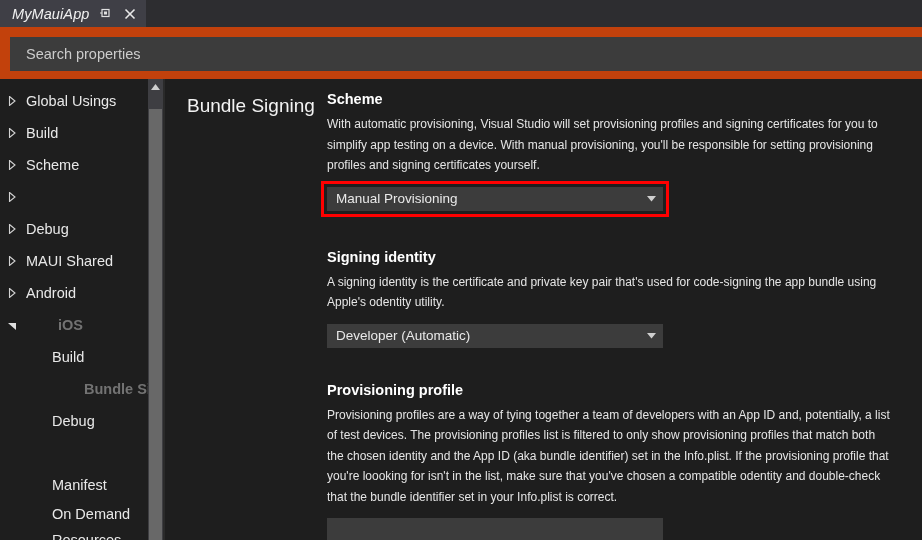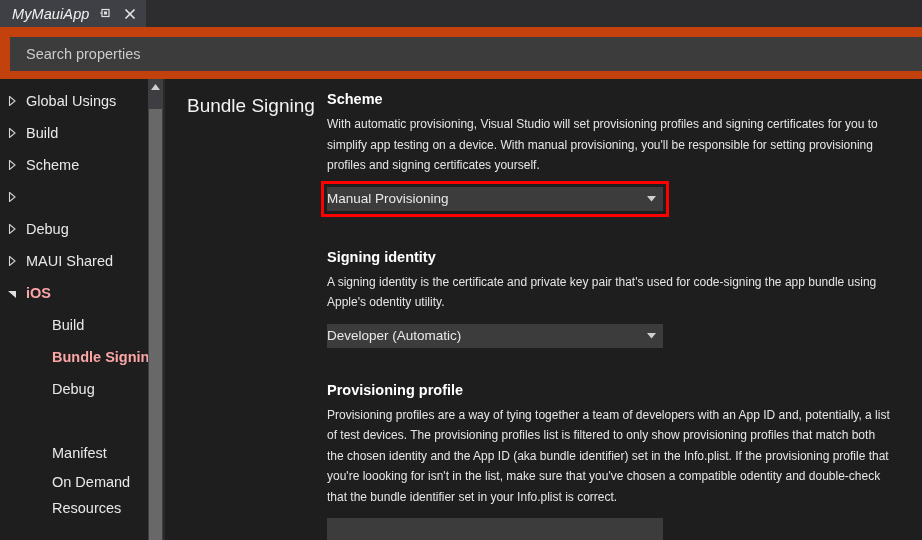--- a/index.html
+++ b/index.html
@@ -108,21 +108,21 @@
   .tree-item .twisty {
     width: 18px;
     flex: 0 0 18px;
     display: inline-flex;
     align-items: center;
     justify-content: flex-start;
     height: 32px;
   }
   .tree-item .twisty svg { display: block; }
   .tree-label.lvl2 { padding-left: 26px; }
-  .tree-label.bold { font-weight: bold; color: #fca5a5; }
+  .tree-label.bold { font-weight: bold; color: #737373; margin-left: 32px; }
   .tree-label.two-line { white-space: normal; width: 110px; line-height: 26px; }
 
   
   .vscroll {
     position: absolute;
     right: 0;
     top: 0;
     width: 15px;
     height: 100%;
     background: #3e3e42;
@@ -183,21 +183,21 @@
     max-width: 566px;
   }
   .combo {
     position: relative;
     width: 336px;
     height: 24px;
     background: #3c3c3c;
     display: flex;
     align-items: center;
     justify-content: space-between;
-    padding: 0 7px 0 0;
+    padding: 0 7px 0 9px;
     box-sizing: border-box;
     font-size: 13.5px;
     color: #e9e9e9;
   }
   .combo.highlight {
     outline: 3px solid #ff0000;
     outline-offset: 3px;
   }
   .combo .caret {
     display: inline-flex;
@@ -284,20 +284,28 @@
         <div class="tree-item">
           <span class="twisty">
             <svg width="9" height="10" viewBox="0 0 9 10">
               <polygon points="1.5,0.5 7,5 1.5,9.5" fill="none" stroke="#d2d2d2" stroke-width="1.1"></polygon>
             </svg>
           </span>
           <span class="tree-label">MAUI Shared</span>
         </div>
         <div class="tree-item">
           <span class="twisty">
+            <svg width="9" height="10" viewBox="0 0 9 10">
+              <polygon points="1.5,0.5 7,5 1.5,9.5" fill="none" stroke="#d2d2d2" stroke-width="1.1"></polygon>
+            </svg>
+          </span>
+          <span class="tree-label">Android</span>
+        </div>
+        <div class="tree-item">
+          <span class="twisty">
             <svg width="9" height="9" viewBox="0 0 9 9">
               <polygon points="0,2 8,2 8,9" fill="#e0e0e0"></polygon>
             </svg>
           </span>
           <span class="tree-label bold">iOS</span>
         </div>
         <div class="tree-item">
           <span class="twisty"></span>
           <span class="tree-label lvl2">Build</span>
         </div>

